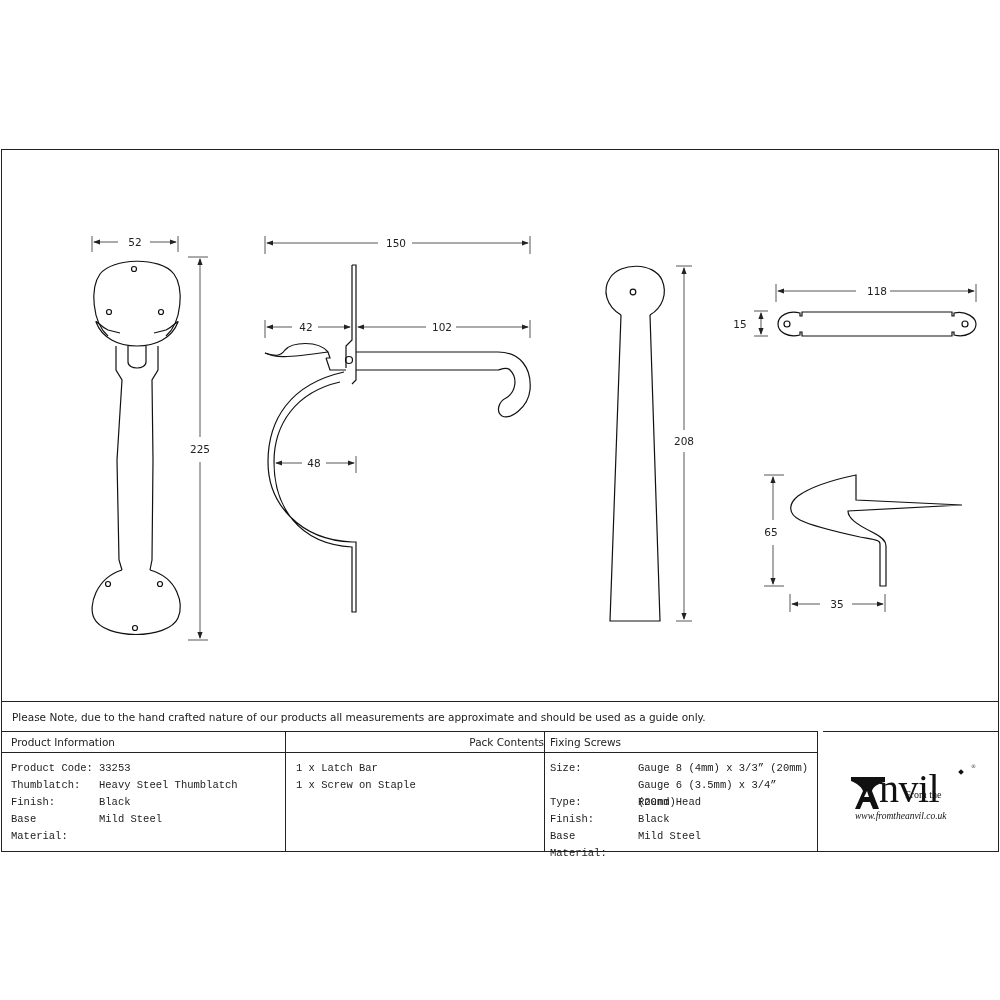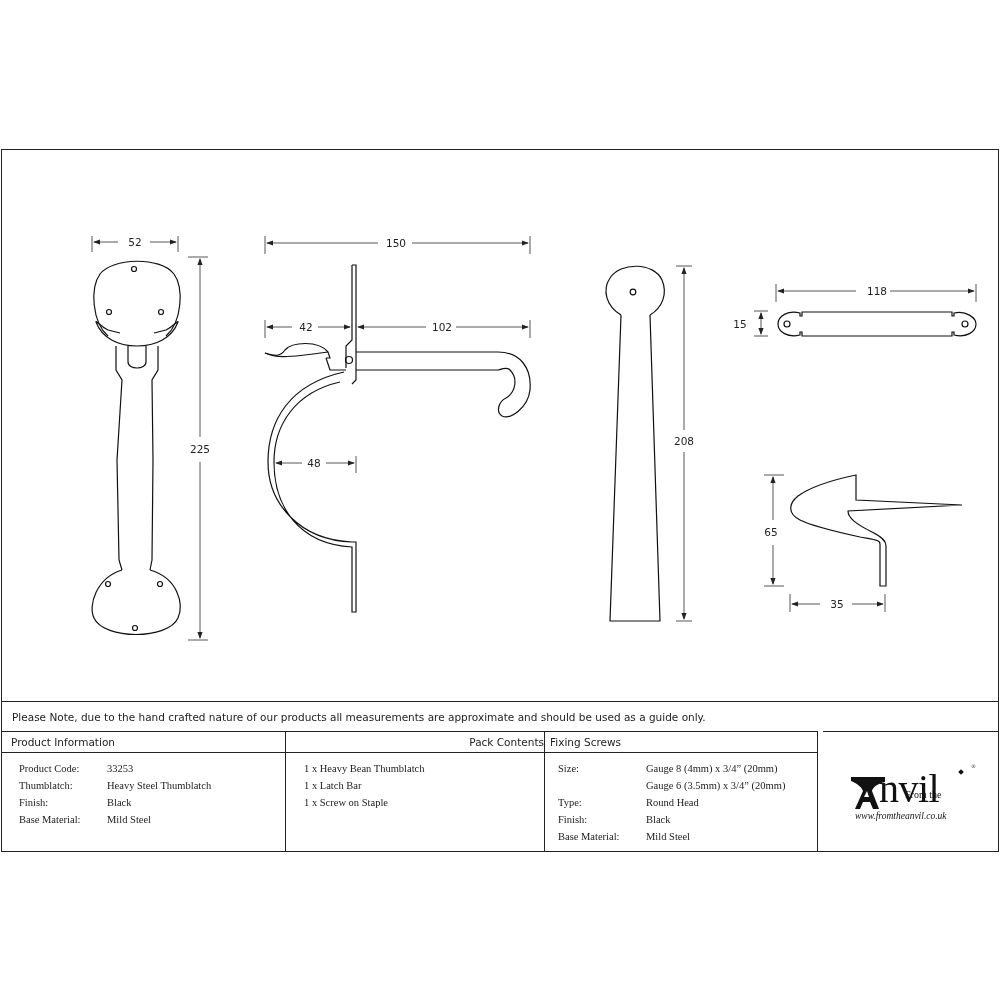--- a/index.html
+++ b/index.html
@@ -18,21 +18,21 @@
       position: absolute; left: 1px; top: 701px; width: 998px; height: 40px;
       border-top: 1.5px solid #222; font-size: 10.5px; line-height: 31px; padding-left: 11px;
       font-family: "DejaVu Sans", sans-serif; color: #222;
     }
 
     .panel { position: absolute; top: 731px; height: 121px; border-top: 1.5px solid #222; }
     .panel .head {
       height: 21px; border-bottom: 1.5px solid #222; font-size: 10.5px; line-height: 20px;
       padding-left: 10px; font-family: "DejaVu Sans", sans-serif;
     }
-    .panel .body { padding: 7px 0 0 10px; font-size: 10.5px; font-family: Liberation Serif, serif; margin-left: 8px; }
+    .panel .body { padding: 7px 0 0 10px; font-size: 10.5px; font-family: Liberation Mono, monospace; }
     .row { display: flex; height: 17px; line-height: 17px; }
     .row .k { width: 88px; }
     .row .v { flex: 1; }
     .fs .row .k { width: 88px; }
 
     .p1 { left: 1px; width: 285px; border-right: 1.5px solid #222; }
     .p2 { left: 286px; width: 259px; border-right: 1.5px solid #222; text-align: right; }
     .p3 { left: 540px; width: 278px; border-right: 1.5px solid #222; }
     .p4 { left: 823px; width: 176px; border-top: 1.5px solid #222; }
 
@@ -190,32 +190,31 @@
     <div class="row">
       <span class="k">Base Material:</span>
       <span class="v">Mild Steel</span>
     </div>
   </div>
 </div>
 
 <div class="panel p2">
   <div class="head">Pack Contents</div>
   <div class="body">
-    <div class="row">1 x Heavy Bean Thumblatch</div>
     <div class="row">1 x Latch Bar</div>
     <div class="row">1 x Screw on Staple</div>
   </div>
 </div>
 
 <div class="panel p3 fs">
   <div class="head">Fixing Screws</div>
   <div class="body">
     <div class="row">
       <span class="k">Size:</span>
-      <span class="v">Gauge 8 (4mm) x 3/4” (20mm)</span>
+      <span class="v">Gauge 8 (4mm) x 3/3” (20mm)</span>
     </div>
     <div class="row">
       <span class="k"></span>
       <span class="v">Gauge 6 (3.5mm) x 3/4” (20mm)</span>
     </div>
     <div class="row">
       <span class="k">Type:</span>
       <span class="v">Round Head</span>
     </div>
     <div class="row">

